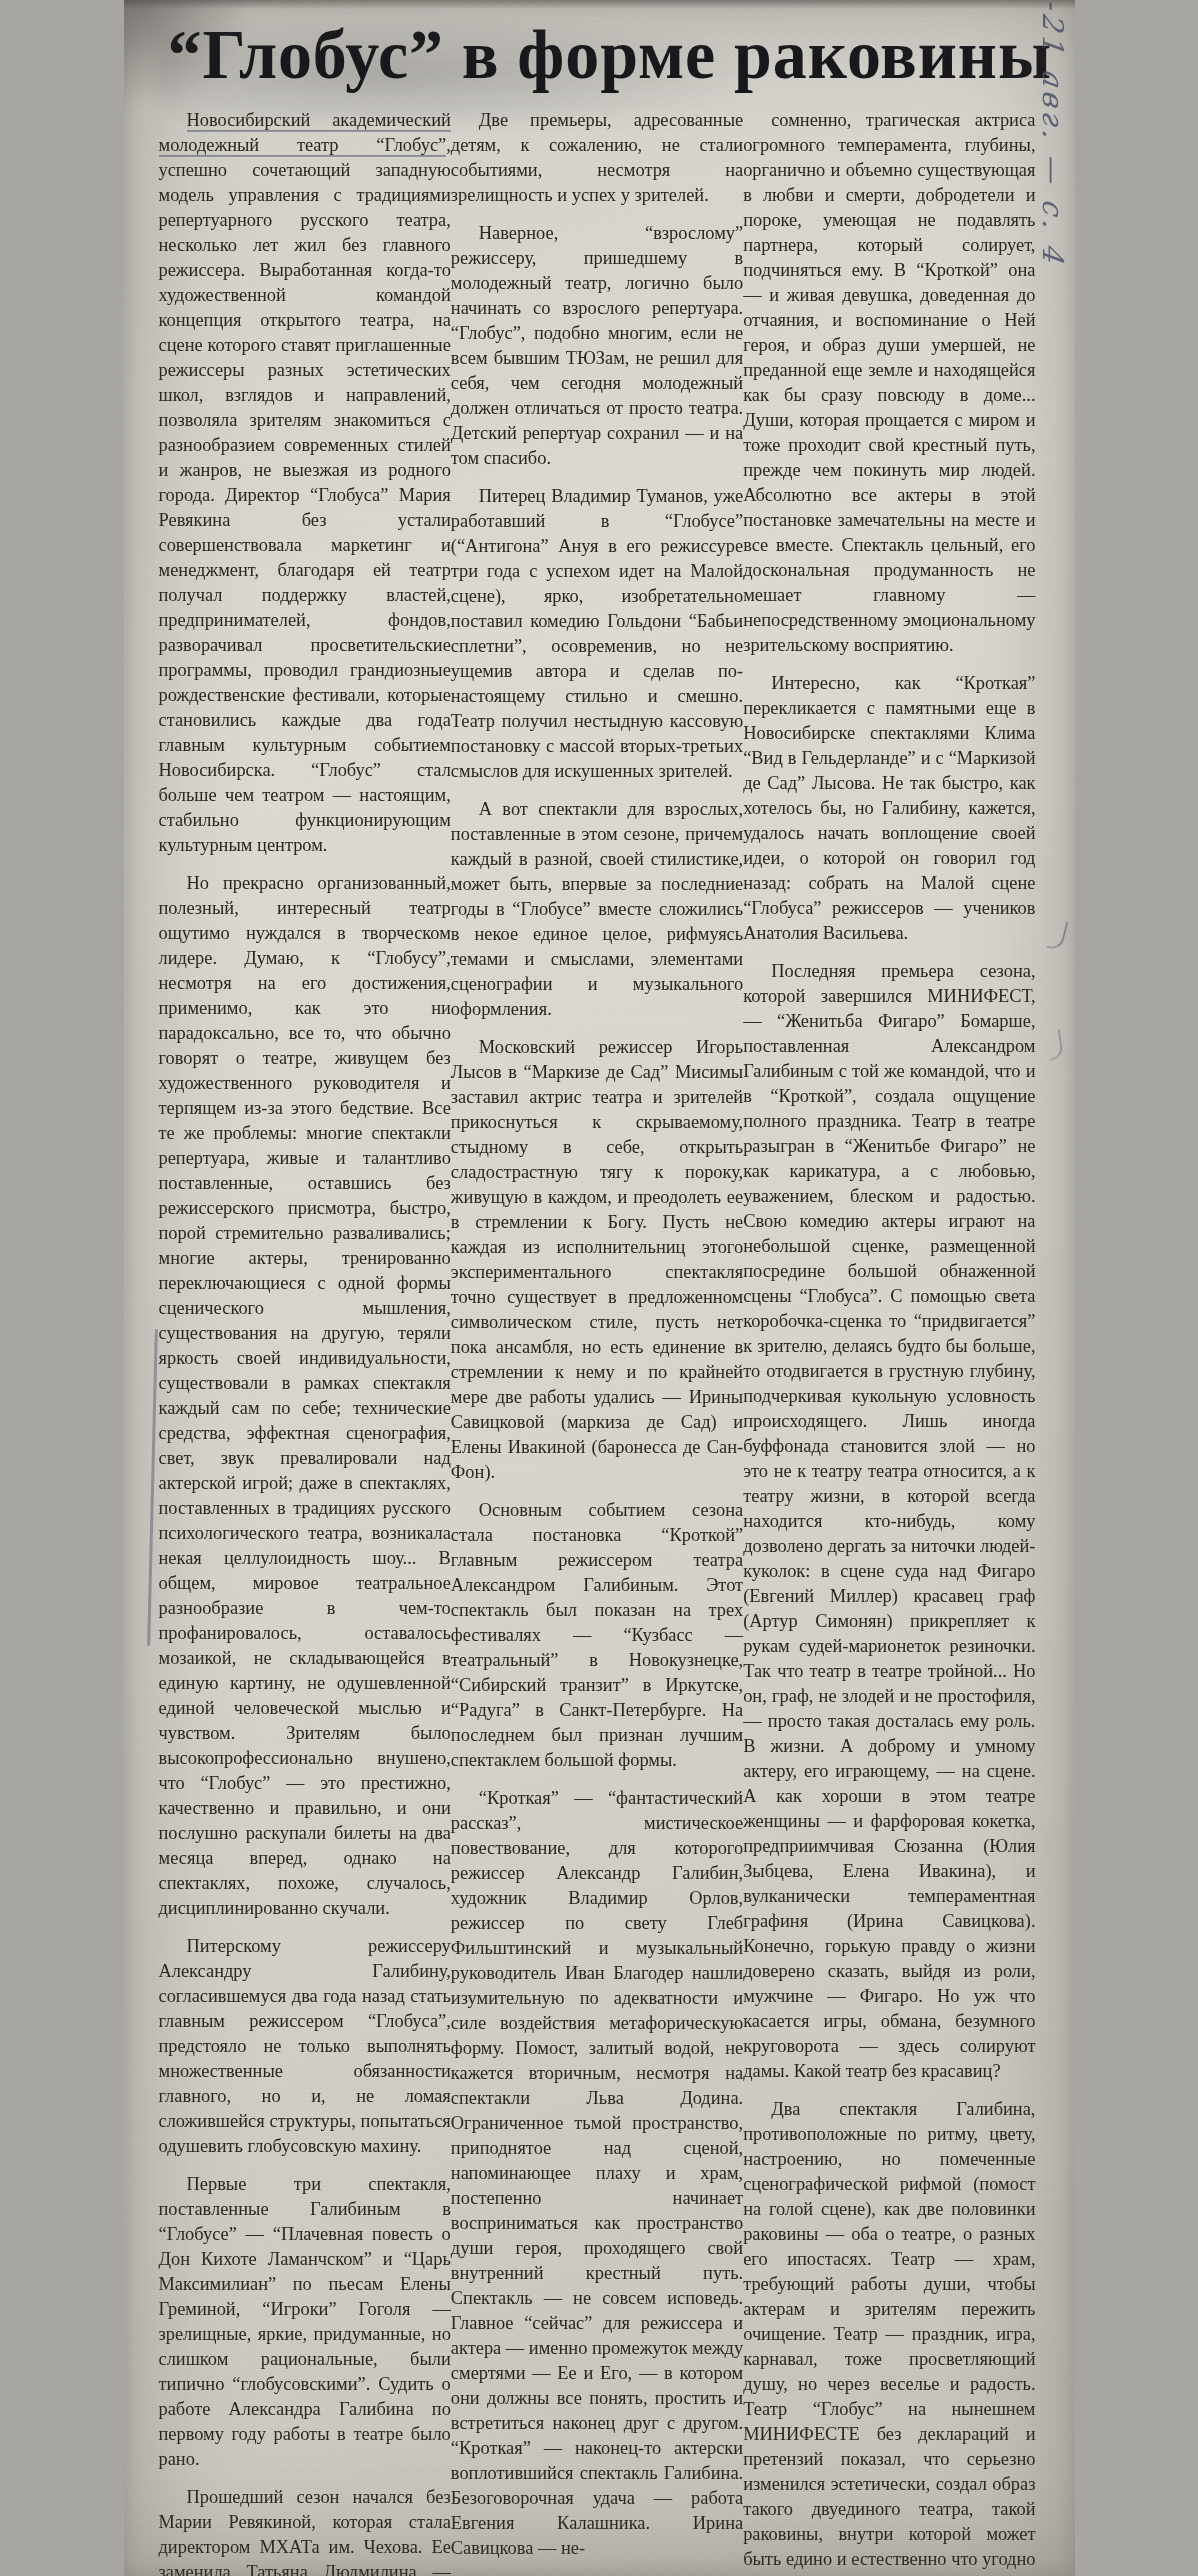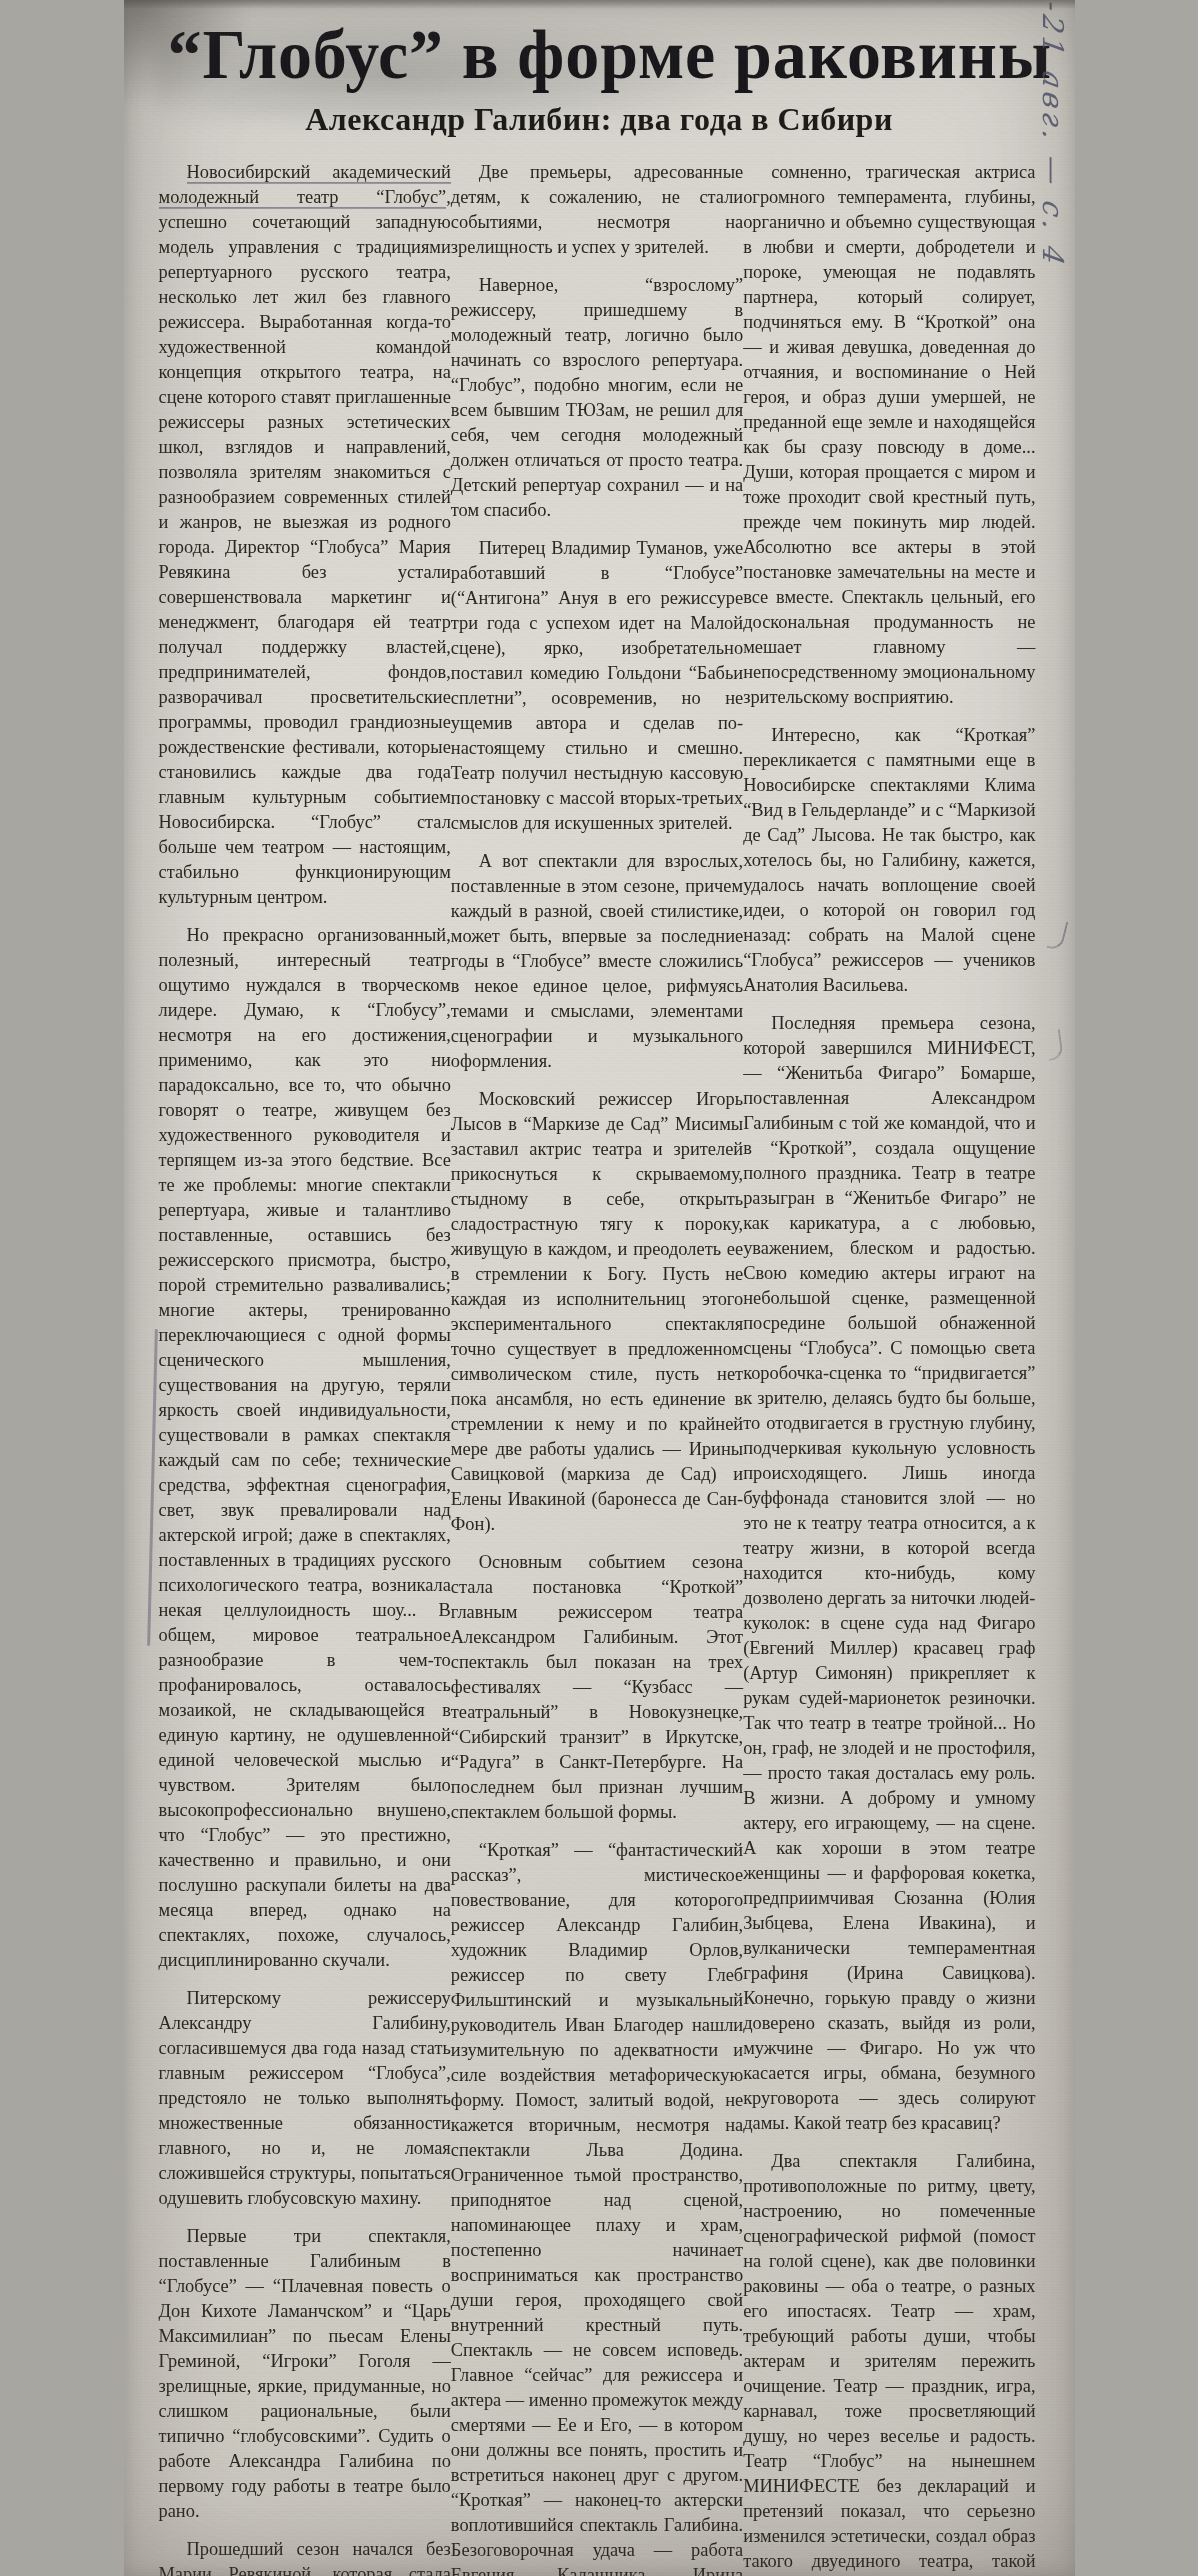--- a/index.html
+++ b/index.html
@@ -130,21 +130,20 @@
 </style>
 </head>
 <body>
 
 <div class="sheet">
   <div class="top-edge"></div>
   <div class="smudge-corner"></div>
   <div class="smudge-headline"></div>
 
   <h1 class="headline">“Глобус” в форме раковины</h1>
-  <h2 class="subtitle">Александр Галибин: два года в Сибири</h2>
 
   <div class="columns" id="columns">
     <div class="col">
       <div class="paras">
           <p class="para"><span class="pencil-underline">Новосибирский академический молодежный театр “Глобус”</span>, успешно сочетающий западную модель управления с традициями репертуарного русского театра, несколько лет жил без главного режиссера. Выработанная когда-то художественной командой концепция открытого театра, на сцене которого ставят приглашенные режиссеры разных эстетических школ, взглядов и направлений, позволяла зрителям знакомиться с разнообразием современных стилей и жанров, не выезжая из родного города. Директор “Глобуса” Мария Ревякина без устали совершенствовала маркетинг и менеджмент, благодаря ей театр получал поддержку властей, предпринимателей, фондов, разворачивал просветительские программы, проводил грандиозные рождественские фестивали, которые становились каждые два года главным культурным событием Новосибирска. “Глобус” стал больше чем театром — настоящим, стабильно функционирующим культурным центром.</p>
           <p class="para">Но прекрасно организованный, полезный, интересный театр ощутимо нуждался в творческом лидере. Думаю, к “Глобусу”, несмотря на его достижения, применимо, как это ни парадоксально, все то, что обычно говорят о театре, живущем без художественного руководителя и терпящем из-за этого бедствие. Все те же проблемы: многие спектакли репертуара, живые и талантливо поставленные, оставшись без режиссерского присмотра, быстро, порой стремительно разваливались; многие актеры, тренированно переключающиеся с одной формы сценического мышления, существования на другую, теряли яркость своей индивидуальности, существовали в рамках спектакля каждый сам по себе; технические средства, эффектная сценография, свет, звук превалировали над актерской игрой; даже в спектаклях, поставленных в традициях русского психологического театра, возникала некая целлулоидность шоу... В общем, мировое театральное разнообразие в чем-то профанировалось, оставалось мозаикой, не складывающейся в единую картину, не одушевленной единой человеческой мыслью и чувством. Зрителям было высокопрофессионально внушено, что “Глобус” — это престижно, качественно и правильно, и они послушно раскупали билеты на два месяца вперед, однако на спектаклях, похоже, случалось, дисциплинированно скучали.</p>
           <p class="para">Питерскому режиссеру Александру Галибину, согласившемуся два года назад стать главным режиссером “Глобуса”, предстояло не только выполнять множественные обязанности главного, но и, не ломая сложившейся структуры, попытаться одушевить глобусовскую махину.</p>
           <p class="para">Первые три спектакля, поставленные Галибиным в “Глобусе” — “Плачевная повесть о Дон Кихоте Ламанчском” и “Царь Максимилиан” по пьесам Елены Греминой, “Игроки” Гоголя — зрелищные, яркие, придуманные, но слишком рациональные, были типично “глобусовскими”. Судить о работе Александра Галибина по первому году работы в театре было рано.</p>
           <p class="para">Прошедший сезон начался без Марии Ревякиной, которая стала директором МХАТа им. Чехова. Ее заменила Татьяна Людмилина — опытный, умный администратор, которая, вопреки опасениям скептиков, сумела сохранить, по крайней мере во внешних проявлениях, четкое функционирование театра.</p>
           <p class="para">В этом июне уже в одиннадца-</p>

